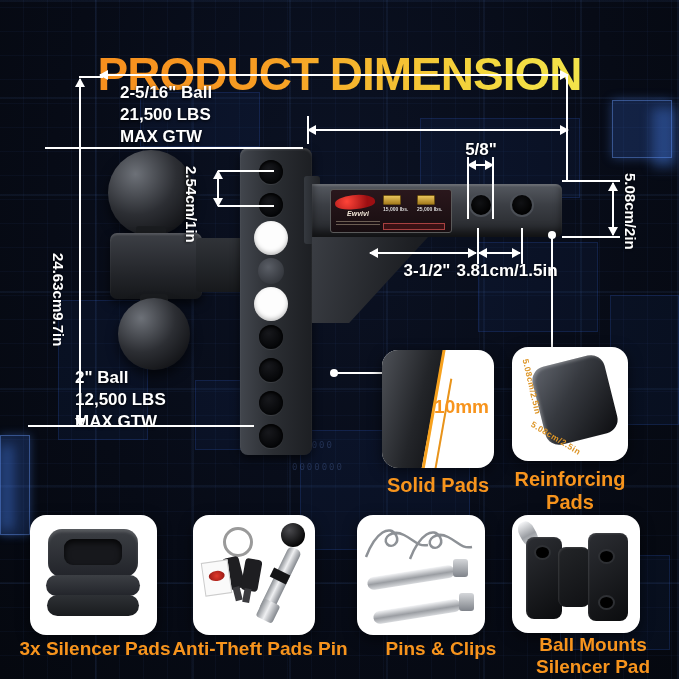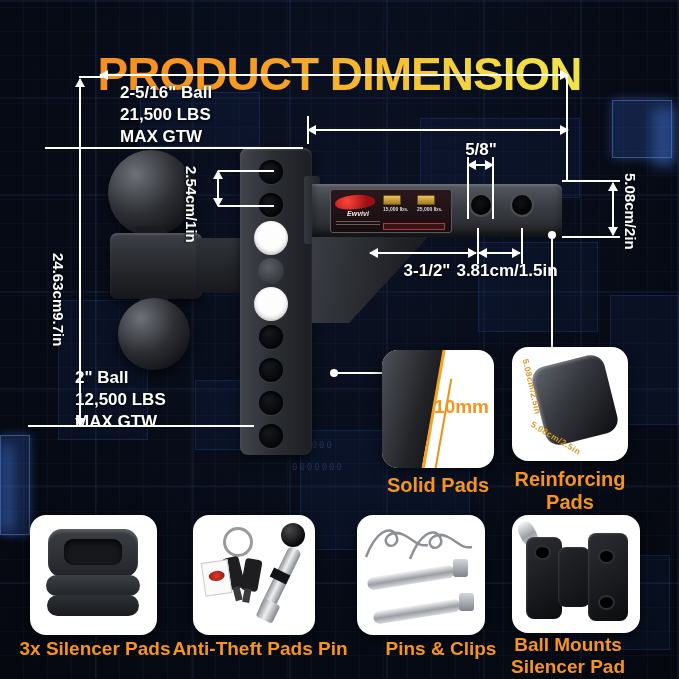--- a/index.html
+++ b/index.html
@@ -281,16 +281,16 @@
 
   <div class="callout" style="left:512px;top:515px;width:128px;height:118px;">
     <div class="chrome" style="position:absolute;left:8px;top:6px;width:16px;height:26px;border-radius:40%;transform:rotate(-28deg);"></div>
     <div class="plate" style="left:14px;top:22px;width:36px;height:82px;"></div>
     <div class="plate" style="left:46px;top:32px;width:32px;height:60px;background:linear-gradient(145deg,#232528,#101114);"></div>
     <div class="plate" style="left:76px;top:18px;width:40px;height:88px;"></div>
     <div class="plate-hole" style="left:22px;top:30px;"></div>
     <div class="plate-hole" style="left:86px;top:34px;"></div>
     <div class="plate-hole" style="left:86px;top:80px;"></div>
   </div>
-  <div class="acc-label pre" style="left:488px;top:634px;width:160px;">Ball Mounts
+  <div class="acc-label pre" style="left:513px;top:634px;width:160px;">Ball Mounts
 Silencer Pad</div>
 
 </div>
 
 </body></html>

